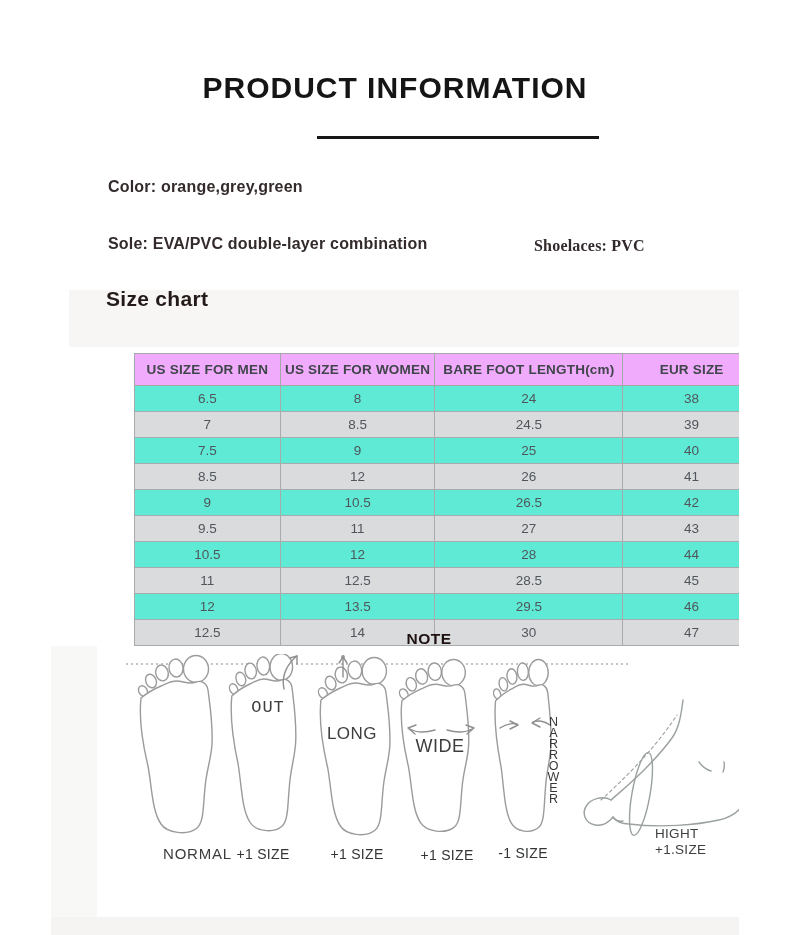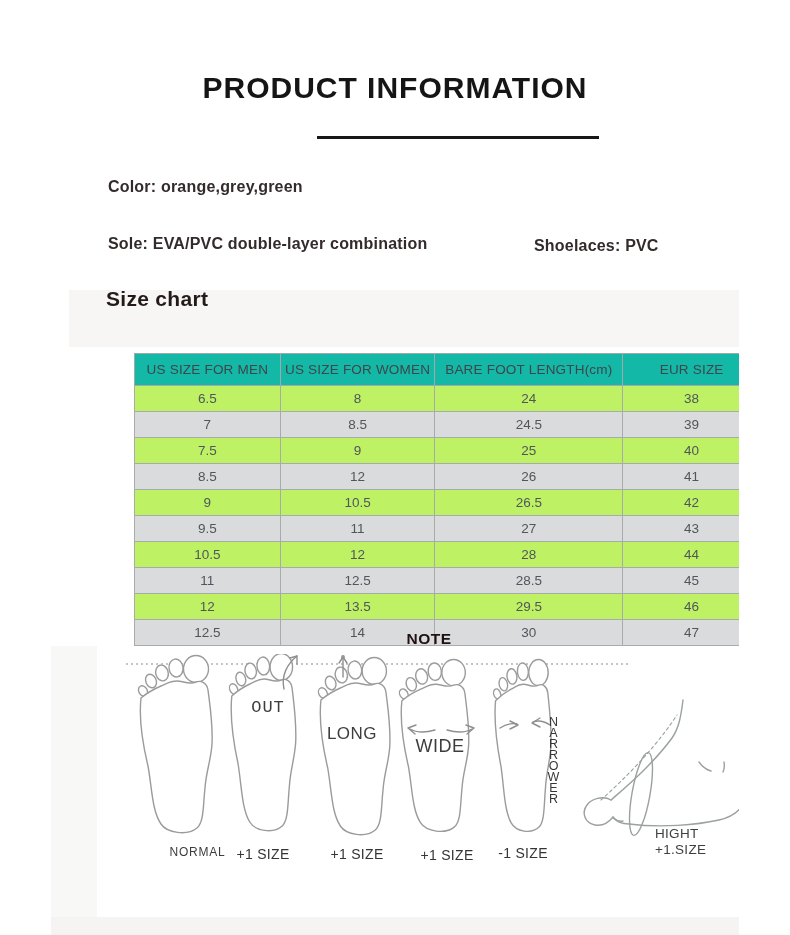--- a/index.html
+++ b/index.html
@@ -13,45 +13,45 @@
   #bottom-band{left:0;top:901px;width:790px;height:21px;background:#f5f4f2;}
 
   .page-title{position:absolute;left:0;top:55px;width:100%;text-align:center;
     font-size:30px;font-weight:bold;letter-spacing:1px;color:#151515;}
   .title-underline{position:absolute;left:266px;top:120px;width:282px;height:3px;background:#171717;}
 
   .spec{position:absolute;font-size:16px;font-weight:bold;color:#332a2b;letter-spacing:.2px;}
   #spec-color{left:57px;top:162px;}
   #spec-heel{left:483px;top:169px;}
   #spec-sole{left:57px;top:219px;}
-  #spec-laces{left:483px;top:221px;}
+  #spec-laces{left:483px;top:221px;font-family:Liberation Serif, serif;}
 
   .section-heading{position:absolute;left:55px;top:271px;font-size:21px;font-weight:bold;color:#241a1a;letter-spacing:.3px;}
 
   table.size-chart{position:absolute;left:83px;top:337px;width:627px;border-collapse:collapse;
     font-size:13.5px;color:#51565c;text-align:center;border:1px solid #999fa1;}
-  table.size-chart th{background:#14b8a6;color:#40454b;font-weight:normal;height:29px;
+  table.size-chart th{background:#f0abfc;color:#40454b;font-weight:bold;height:29px;
     border:1px solid #a3a8a9;letter-spacing:.2px;}
-  table.size-chart td{height:23px;border:1px solid #a7abac;background:#bef264;}
+  table.size-chart td{height:23px;border:1px solid #a7abac;background:#5eead4;}
   table.size-chart tr:nth-child(even) td{background:#d9dbdd;}
 
   .note-heading{position:absolute;left:378px;top:614px;transform:translateX(-50%);
     font-size:15.5px;font-weight:bold;color:#201111;letter-spacing:.5px;}
 
   #feet-svg{position:absolute;left:0;top:638px;width:790px;height:235px;}
 
   .foot-label{position:absolute;color:#3d3d3d;white-space:nowrap;}
   .centered{transform:translateX(-50%);}
   #label-out{left:217px;top:682px;font-size:17px;letter-spacing:1px;font-family:Liberation Mono, monospace;}
   #label-long{left:301px;top:708px;font-size:17px;letter-spacing:.5px;}
   #label-wide{left:389px;top:720px;font-size:18px;letter-spacing:.5px;}
   #label-narrower{left:496px;top:701px;font-size:12.5px;line-height:11px;width:13px;
     word-break:break-all;text-align:center;white-space:normal;color:#383838;}
   .size-label{position:absolute;font-size:14px;color:#333536;letter-spacing:.3px;}
-  #size-normal{left:131px;top:829px;font-size:12px;letter-spacing:.8px;color:#3a3c3d;padding-left:31px;}
+  #size-normal{left:131px;top:829px;font-size:15px;letter-spacing:.8px;color:#3a3c3d;padding-left:31px;}
   #size-f2{left:212px;top:830px;}
   #size-f3{left:306px;top:830px;}
   #size-f4{left:396px;top:831px;}
   #size-f5{left:472px;top:829px;}
   #label-hight{left:604px;top:810px;position:absolute;font-size:13.5px;line-height:16px;color:#3d3f40;letter-spacing:.3px;}
 
   .footer-note{position:absolute;left:93px;top:871px;font-size:16px;color:#55595b;letter-spacing:.2px;}
 </style>
 </head>
 <body>

